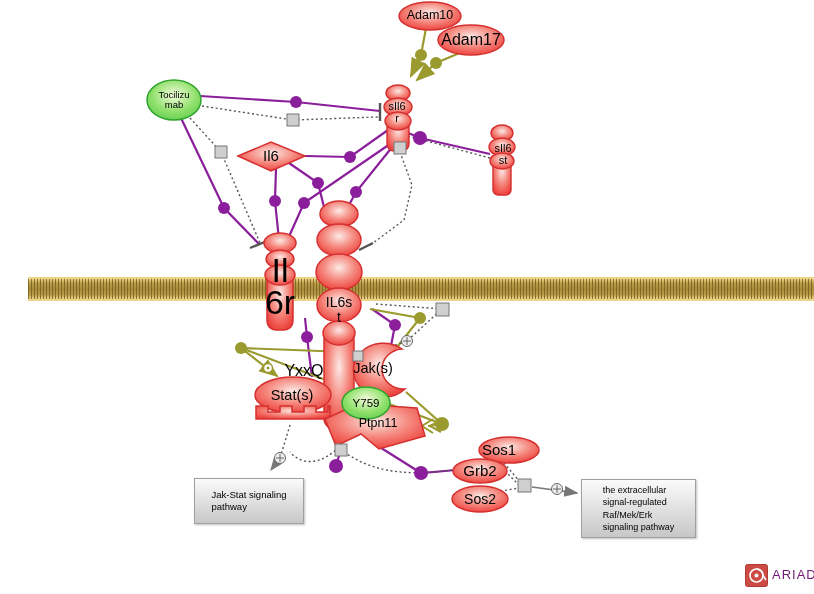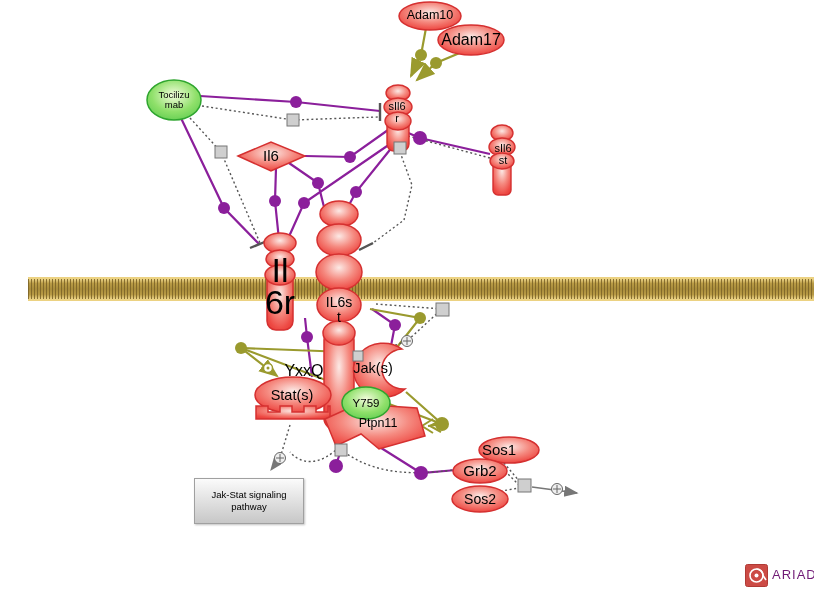--- a/index.html
+++ b/index.html
@@ -8,21 +8,21 @@
   #membrane{position:absolute;left:0;top:277px;width:814px;height:20px;
     background:
       repeating-linear-gradient(90deg, rgba(122,98,38,0.85) 0 1px, rgba(0,0,0,0) 1px 3px),
       linear-gradient(#ecd488 0%, #b99b45 22%, #a98d3c 50%, #b99b45 78%, #ecd488 100%);
     border-top:2px solid #ecd282;border-bottom:2px solid #ecd282;}
   svg{position:absolute;left:0;top:0;}
   .label{position:absolute;transform:translate(-50%,-50%);color:#000;text-align:center;
          white-space:pre-line;line-height:1.05;}
   .pbox{position:absolute;background:linear-gradient(#fbfbfb,#c7c7c7);
         border:1px solid #a0a0a0;box-shadow:1px 1px 2px rgba(0,0,0,.25);
-        display:flex;align-items:center;justify-content:center;text-align:center;
+        display:flex;align-items:center;justify-content:center;
         white-space:pre-line;color:#000;}
   #brand{position:absolute;left:744px;top:567px;font-size:13px;font-weight:normal;
          color:#701a75;letter-spacing:1px;}
   #brandicon{position:absolute;left:717px;top:564px;width:23px;height:23px;}
 </style>
 </head>
 <body>
 
 <div id="stage">
 
@@ -221,20 +221,24 @@
   <div class="label" style="left:345px;top:369px;font-size:14.5px">Jak(s)</div>
   <div class="label" style="left:264px;top:396px;font-size:14.5px">Stat(s)</div>
   <div class="label" style="left:338px;top:403px;font-size:11.5px">Y759</div>
   <div class="label" style="left:350px;top:424px;font-size:12.5px">Ptpn11</div>
   <div class="label" style="left:471px;top:450px;font-size:15px">Sos1</div>
   <div class="label" style="left:452px;top:471px;font-size:15px">Grb2</div>
   <div class="label" style="left:452px;top:499px;font-size:14px">Sos2</div>
 
   <div class="pbox" style="left:166px;top:478px;width:108px;height:44px;font-size:9.5px;line-height:1.3">Jak-Stat signaling
 pathway</div>
+  <div class="pbox" style="left:553px;top:479px;width:113px;height:57px;font-size:9px;line-height:1.35">the extracellular
+signal-regulated
+Raf/Mek/Erk
+signaling pathway</div>
 
   <svg id="brandicon" viewBox="0 0 23 23">
     <rect x="0.5" y="0.5" width="22" height="22" rx="2" fill="#cc4b45" stroke="#b03a35"></rect>
     <circle cx="11.5" cy="11.5" r="6.5" fill="none" stroke="#fff" stroke-width="1.6"></circle>
     <path d="M11.5,5 A6.5,6.5 0 0 1 18,11.5 L21,16" fill="none" stroke="#fff" stroke-width="1.6"></path>
     <circle cx="11.5" cy="11.5" r="2" fill="#fff"></circle>
   </svg>
   <div id="brand">ARIADNE</div>
 
 </div>

